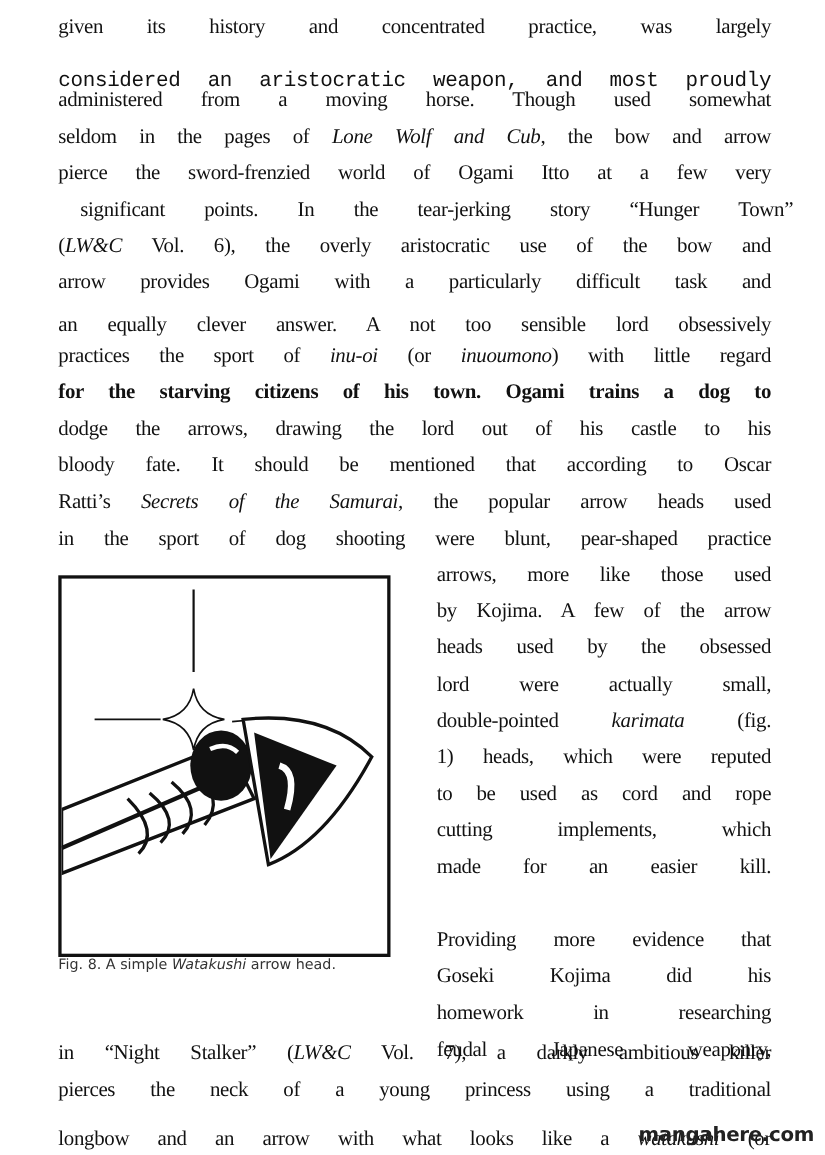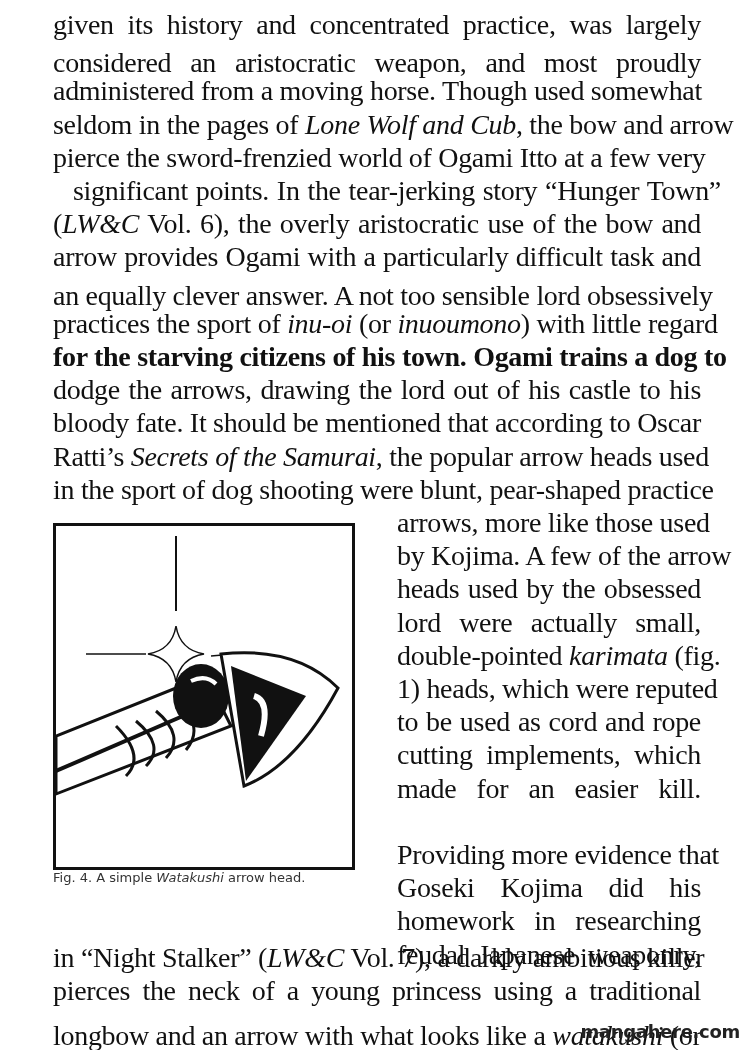--- a/index.html
+++ b/index.html
@@ -1,34 +1,34 @@
 <!DOCTYPE html>
 <html><head>
 <meta charset="utf-8">
 <style>
   html, body { margin:0; padding:0; background:#ffffff; }
   body { width:750px; height:1050px; position:relative; overflow:hidden;
          font-family:"Liberation Serif","DejaVu Serif",serif; color:#111; }
-  .line { position:absolute; left:53px; width:648px; font-size:28px; line-height:34px;
+  .line { position:absolute; left:53px; width:648px; font-size:19px; line-height:34px;
           white-space:nowrap; text-align:justify; text-align-last:justify; letter-spacing:-0.3px; }
   .line.r { left:397px; width:304px; }
   i { font-style:italic; }
   .figure { position:absolute; left:53px; top:523px; width:296px; height:341px;
             border:3px solid #111; background:#fff; }
   .caption { position:absolute; left:53px; top:870px; font-family:"DejaVu Sans","Liberation Sans",sans-serif;
              font-size:13px; color:#333; }
   .watermark { position:absolute; right:10px; bottom:8px; font-family:"DejaVu Sans","Liberation Sans",sans-serif;
                font-size:18px; font-weight:bold; color:#222; letter-spacing:-0.3px; }
 </style>
 </head>
 <body>
 
 <div id="text-layer">
     <div class="line " style="top: 8px;"><span>given its history and concentrated practice, was largely</span></div>
-    <div class="line " style="top: 46px;"><span>considered an aristocratic weapon, and most proudly</span></div>
+    <div class="line " style="top: 56px; font-family: Liberation Mono, monospace;"><span>considered an aristocratic weapon, and most proudly</span></div>
     <div class="line " style="top: 74.4px;"><span>administered from a moving horse. Though used somewhat</span></div>
     <div class="line " style="top: 107.6px;"><span>seldom in the pages of </span><i>Lone Wolf and Cub</i><span>, the bow and arrow</span></div>
     <div class="line " style="top: 140.8px;"><span>pierce the sword-frenzied world of Ogami Itto at a few very</span></div>
     <div class="line " style="top: 174px; margin-left: 20px;"><span>significant points. In the tear-jerking story “Hunger Town”</span></div>
     <div class="line " style="top: 207.2px;"><span>(</span><i>LW&amp;C</i><span> Vol. 6), the overly aristocratic use of the bow and</span></div>
     <div class="line " style="top: 240.4px;"><span>arrow provides Ogami with a particularly difficult task and</span></div>
     <div class="line " style="top: 279px;"><span>an equally clever answer. A not too sensible lord obsessively</span></div>
     <div class="line " style="top: 306.8px;"><span>practices the sport of </span><i>inu-oi</i><span> (or </span><i>inuoumono</i><span>) with little regard</span></div>
     <div class="line " style="top: 340px; font-weight: bold;"><span>for the starving citizens of his town. Ogami trains a dog to</span></div>
     <div class="line " style="top: 373.2px;"><span>dodge the arrows, drawing the lord out of his castle to his</span></div>
@@ -68,15 +68,15 @@
     <path d="M60 200 Q90 230 70 250 M80 195 Q110 220 90 240 M100 185 Q130 210 110 232 M120 176 Q150 200 130 224" stroke="#111" stroke-width="3" fill="none"></path>
     <ellipse cx="145" cy="170" rx="28" ry="32" fill="#111"></ellipse>
     <path d="M135 155 Q150 148 160 158" stroke="#fff" stroke-width="4" fill="none"></path>
 
     <path d="M165 128 Q240 120 282 162 Q240 240 188 260 Z" fill="#fff" stroke="#111" stroke-width="3"></path>
     <path d="M175 140 L250 170 L190 255 Z" fill="#111"></path>
     <path d="M198 170 Q215 175 205 210" stroke="#fff" stroke-width="6" fill="none"></path>
   </svg>
 </div>
 
-<div class="caption"><span>Fig. 4. A simple </span><i>Watakushi</i><span> arrow head.</span></div>
+<div class="caption"><span>Fig. 8. A simple </span><i>Watakushi</i><span> arrow head.</span></div>
 
 <div class="watermark">mangahere.com</div>
 
 </body></html>

